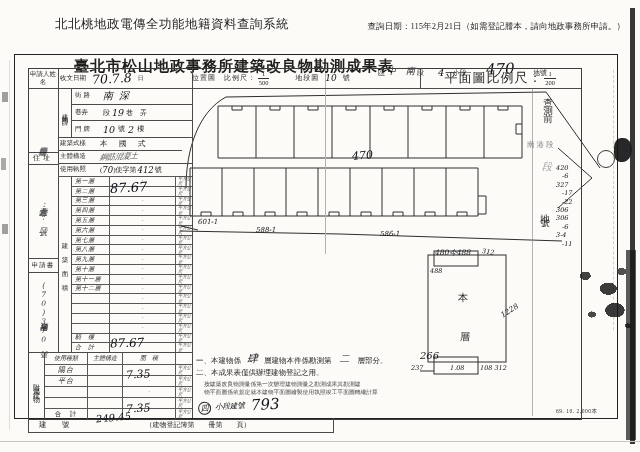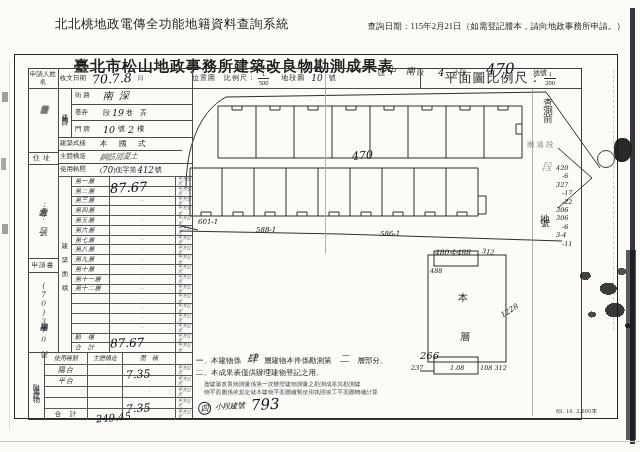--- a/index.html
+++ b/index.html
@@ -3,21 +3,21 @@
 <meta charset="utf-8">
 <style>
   html,body{margin:0;padding:0;background:#ffffff;}
   #screen{position:relative;width:640px;height:452px;background:#fcfbf8;overflow:hidden;
           font-family:"Liberation Serif","DejaVu Serif",serif;color:#1f1f1f;}
   .a{position:absolute;}
   .hand{font-family:"DejaVu Serif","Liberation Serif",serif;font-style:italic;color:#13131a;}
   .hw{font-family:"DejaVu Serif","Liberation Serif",serif;font-style:italic;color:#101018;}
   .vert{writing-mode:vertical-rl;text-orientation:upright;}
   .bb{border-bottom:0.8px solid #4a4a4a;}
-  .br{border-right:0.8px solid #4a4a4a;}
+  .br{border-right:0.8px solid #4a4a4a;text-align:right;}
   .bl{border-left:0.8px solid #4a4a4a;}
   .lab{color:#262626;}
   .frac{display:inline-flex;flex-direction:column;align-items:center;font-size:6.5px;line-height:1.15;vertical-align:middle;margin:0 2px;}
   .frac i{font-style:normal;}
   .frac i:first-child{border-bottom:0.8px solid #333;padding:0 4px;}
   
   .ftab{display:flex;}
   .vlab{writing-mode:vertical-rl;text-orientation:upright;text-align:center;display:flex;align-items:center;justify-content:center;}
   .rows{flex:1;display:flex;flex-direction:column;}
   .frow{flex:1;display:flex;align-items:center;border-bottom:0.7px solid #575757;min-height:0;}
@@ -86,21 +86,21 @@
   <div class="a" style="left:28px;top:68px;width:552px;height:350px;border:0.9px solid #3d3d3d;"></div>
   <div class="a" style="left:192px;top:68px;width:0;height:350px;border-left:0.8px solid #4a4a4a;"></div>
   <div class="a" style="left:532px;top:88px;width:0;height:328px;border-left:0.7px solid #8a8a8a;opacity:.65;"></div>
 
   <div class="a bb" style="left:192px;top:68px;width:228px;height:20px;display:flex;align-items:center;">
     <span class="lab" style="font-size:7px;letter-spacing:1px;">位置圖　比例尺：</span>
     <span class="frac">
       <i>1</i>
       <i>500</i>
     </span>
-    <span class="lab" style="font-size:7px;margin-left:10px;letter-spacing:1px;">地段圖</span>
+    <span class="lab" style="font-size:7px;margin-left:24px;letter-spacing:1px;">地段圖</span>
     <span class="hand" style="font-size:9px;margin:0 6px;">10</span>
     <span class="lab" style="font-size:7px;">號</span>
   </div>
   <div class="a bb bl" style="left:420px;top:68px;width:160px;height:20px;display:flex;align-items:center;justify-content:center;">
     <span class="lab" style="font-size:13px;letter-spacing:1px;">平面圖比例尺：</span>
     <span class="frac">
       <i>1</i>
       <i>200</i>
     </span>
   </div>
@@ -301,20 +301,24 @@
         </span>
       <span class="arow" style="border-bottom:none;">
           <i class="ac1" style="font-style:normal;font-size:6.5px;">合　計</i>
           <i class="ac2"></i>
           <i class="ac3"></i>
           <i class="funit">平方公尺</i>
         </span>
     </span>
   </div>
 
+  <div class="a" style="left:28px;top:417.5px;width:304px;height:14px;border:0.8px solid #4a4a4a;border-top:none;display:flex;align-items:center;">
+    <span class="lab" style="font-size:7.5px;margin-left:10px;letter-spacing:4px;">建　號</span>
+    <span class="lab" style="font-size:7px;margin-left:72px;">（建物登記簿第　　冊第　　頁）</span>
+  </div>
 
   <div class="a hw" style="left:110px;top:180px;font-size:13px;transform:rotate(-3deg);">87.67</div>
   <div class="a hw" style="left:110px;top:336px;font-size:12px;transform:rotate(-2deg);">87.67</div>
   <div class="a hw" style="left:126px;top:368px;font-size:11px;transform:rotate(-4deg);">7.35</div>
   <div class="a hw" style="left:126px;top:402px;font-size:11px;transform:rotate(-4deg);">7.35</div>
   <div class="a hw" style="left:96px;top:412px;font-size:10px;transform:rotate(-5deg);">249.45</div>
 
   <div class="a hw" style="left:352px;top:149px;font-size:11px;transform:rotate(-4deg);">470</div>
   <div class="a hand" style="left:198px;top:218px;font-size:7px;">601-1</div>
   <div class="a hand" style="left:256px;top:226px;font-size:7px;">588-1</div>

